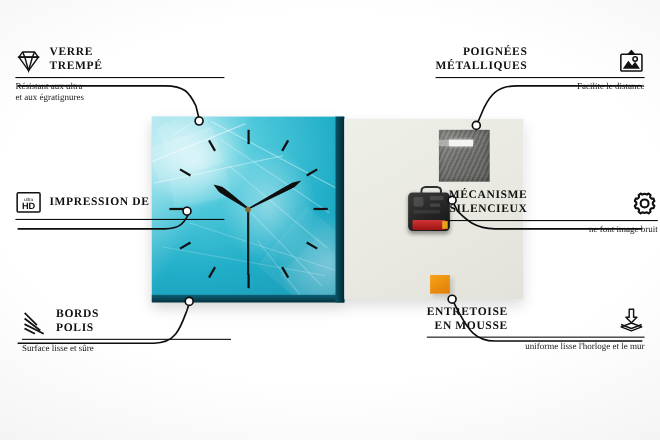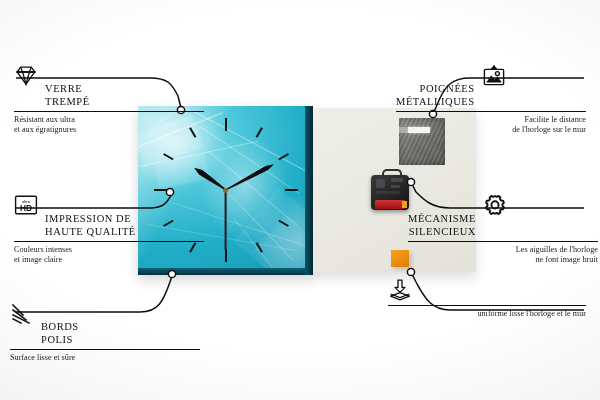--- a/index.html
+++ b/index.html
@@ -114,36 +114,36 @@
     position:absolute;left:50%;top:50%;width:5px;height:5px;margin:-2.5px 0 0 -2.5px;
     border-radius:50%;background:#8a6a2a;
   }
   
   #wires{position:absolute;inset:0;}
   
   .callout{position:absolute;width:190px;}
   .callout.left{text-align:left;}
   .callout.right{text-align:right;}
   .chead{display:flex;align-items:center;gap:7px;}
-  .callout.right .chead{justify-content:flex-start;}
+  .callout.right .chead{justify-content:space-between;}
   .ctitle{
-    font-weight:normal;font-size:10.5px;letter-spacing:.55px;
-    color:#111;line-height:12.5px;text-transform:uppercase;margin-top:41px;
+    font-weight:bold;font-size:10.5px;letter-spacing:.55px;
+    color:#111;line-height:12.5px;text-transform:uppercase;
   }
   .icon{width:24px;height:24px;flex:0 0 24px;color:#111;}
   .icon svg{display:block;width:24px;height:24px;}
   .rule{height:1px;background:#0d0d0d;margin:3px 0 3px;}
   .cdesc{
     font-size:8.2px;line-height:10.2px;color:#1b1b1b;
     font-family:"Liberation Serif",serif;
   }
   
   #callout-verre{left:14px;top:42px;}
   #callout-impression{left:14px;top:172px;}
-  #callout-bords{left:10px;top:280px;}
+  #callout-bords{left:20px;top:280px;}
   #callout-poignees{left:396px;top:42px;}
   #callout-mecanisme{left:408px;top:172px;}
   #callout-entretoise{left:388px;top:278px;width:198px;}
 </style>
 </head>
 <body>
 
 <div id="stage">
 
   <div class="panel" id="clock-panel">
@@ -257,28 +257,23 @@
     <div class="chead">
       <span class="icon">
         <svg viewBox="0 0 24 24">
           <rect x="1.6" y="3.2" width="20.8" height="17.6" rx="1.2" fill="none" stroke="currentColor" stroke-width="1.4"></rect>
           <text x="12" y="10.4" text-anchor="middle" font-family="Liberation Sans, sans-serif" font-size="4.4" fill="currentColor">ultra</text>
           <text x="12" y="18.2" text-anchor="middle" font-family="Liberation Sans, sans-serif" font-size="8.4" font-weight="bold" fill="currentColor">HD</text>
         </svg>
       </span>
       <div class="ctitle">
         <div>IMPRESSION DE</div>
-        <div>HAUTE QUALITÉ</div>
-      </div>
-    </div>
-    <div class="rule"></div>
-    <div class="cdesc">
-      <div>Couleurs intenses</div>
-      <div>et image claire</div>
-    </div>
+      </div>
+    </div>
+    <div class="rule"></div>
   </div>
 
   <div class="callout left" id="callout-bords">
     <div class="chead">
       <span class="icon">
         <svg viewBox="0 0 24 24" stroke="currentColor" stroke-width="1.6" fill="none" stroke-linecap="square">
           <path d="M3 4 L13 14"></path>
           <path d="M3 9 L16 19"></path>
           <path d="M3 14 L19 22"></path>
           <path d="M3 18 L11 22"></path>
@@ -307,46 +302,48 @@
           <path d="M12 2.6 V6.2"></path>
           <rect x="2.4" y="6.4" width="19.2" height="15.2" rx="1"></rect>
           <path d="M4.2 19.4 L9.2 12.2 L12.6 16.6 L15.4 13.2 L19.8 19.4 Z" fill="currentColor" stroke="none"></path>
           <circle cx="15.4" cy="10.6" r="2" fill="none"></circle>
         </svg>
       </span>
     </div>
     <div class="rule"></div>
     <div class="cdesc">
       <div>Facilite le distance</div>
-      <div>de l'horloge sur le mur</div>
     </div>
   </div>
 
   <div class="callout right" id="callout-mecanisme">
     <div class="chead">
       <div class="ctitle">
         <div>MÉCANISME</div>
         <div>SILENCIEUX</div>
       </div>
       <span class="icon">
         <svg viewBox="0 0 24 24" fill="none" stroke="currentColor" stroke-width="1.9" stroke-linejoin="round">
           <path d="M12 3.2 L14.1 3.9 L15.6 2.9 L17.4 4.4 L17 6.2 L18.2 7.6 L20.1 7.6 L20.9 9.8 L19.5 11 L19.5 12.8 L20.9 14.1 L20.1 16.3 L18.2 16.3 L17 17.7 L17.4 19.5 L15.6 21 L14.1 20 L12 20.7 L9.9 20 L8.4 21 L6.6 19.5 L7 17.7 L5.8 16.3 L3.9 16.3 L3.1 14.1 L4.5 12.8 L4.5 11 L3.1 9.8 L3.9 7.6 L5.8 7.6 L7 6.2 L6.6 4.4 L8.4 2.9 L9.9 3.9 Z"></path>
           <circle cx="12" cy="11.9" r="3.6"></circle>
         </svg>
       </span>
     </div>
     <div class="rule"></div>
     <div class="cdesc">
-      <div>Les aiguilles de l'horloge</div>
       <div>ne font image bruit</div>
     </div>
   </div>
 
   <div class="callout right" id="callout-entretoise">
     <div class="chead">
+      <div class="ctitle">
+        <div>ENTRETOISE</div>
+        <div>EN MOUSSE</div>
+      </div>
       <span class="icon">
         <svg viewBox="0 0 24 24" fill="none" stroke="currentColor" stroke-width="1.3" stroke-linejoin="round">
           <path d="M10 2.2 H14 V9.4 H17 L12 14.4 L7 9.4 H10 Z"></path>
           <path d="M12 14.6 L21.4 18.2 L12 21.8 L2.6 18.2 Z"></path>
           <path d="M2.6 16 L12 19.6 L21.4 16"></path>
         </svg>
       </span>
     </div>
     <div class="rule"></div>
     <div class="cdesc">

